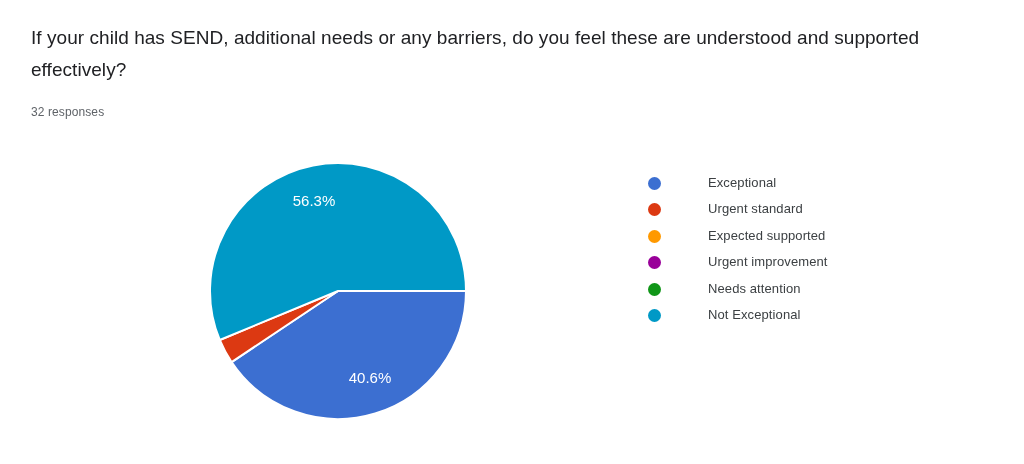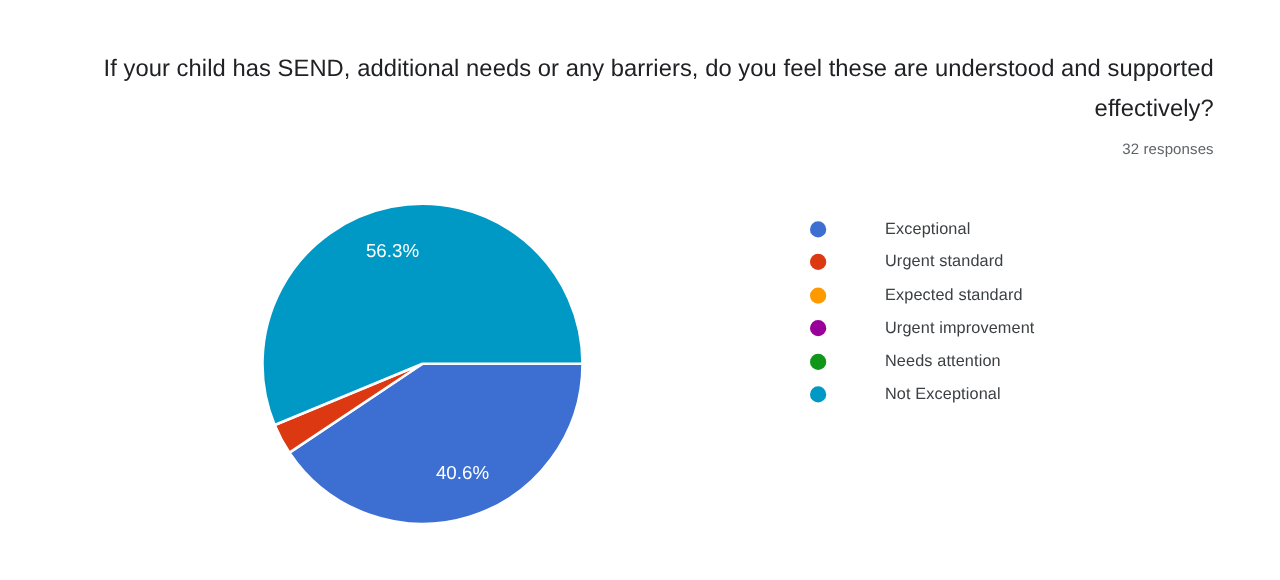--- a/index.html
+++ b/index.html
@@ -14,37 +14,36 @@
     position: relative;
     overflow: hidden;
     font-family: "Liberation Sans", sans-serif;
     -webkit-font-smoothing: antialiased;
   }
 
   
   #header {
     position: absolute;
     left: 31px;
-    top: 40px;
+    top: 22px;
     width: 940px;
-    text-align: right;
   }
   #question-title {
     font-size: 19px;
     line-height: 32px;
     color: #202124;
     font-weight: 400;
     letter-spacing: 0.05px;
     margin: 0;
   }
   #response-count {
     font-size: 12px;
     line-height: 16px;
     color: #5f6368;
-    margin-top: 7px;
+    margin-top: 18px;
     letter-spacing: 0.1px;
   }
 
   
   #chart-area {
     position: absolute;
     left: 0;
     top: 133px;
     width: 1024px;
     height: 331px;
@@ -127,21 +126,21 @@
       <div class="legend-item">
         <span class="legend-swatch" style="background: rgb(60, 111, 209);"></span>
         <span class="legend-label">Exceptional</span>
       </div>
       <div class="legend-item">
         <span class="legend-swatch" style="background: rgb(220, 57, 18);"></span>
         <span class="legend-label">Urgent standard</span>
       </div>
       <div class="legend-item">
         <span class="legend-swatch" style="background: rgb(255, 153, 0);"></span>
-        <span class="legend-label">Expected standard</span>
+        <span class="legend-label">Expected supported</span>
       </div>
       <div class="legend-item">
         <span class="legend-swatch" style="background: rgb(153, 0, 153);"></span>
         <span class="legend-label">Urgent improvement</span>
       </div>
       <div class="legend-item">
         <span class="legend-swatch" style="background: rgb(16, 150, 24);"></span>
         <span class="legend-label">Needs attention</span>
       </div>
       <div class="legend-item">

